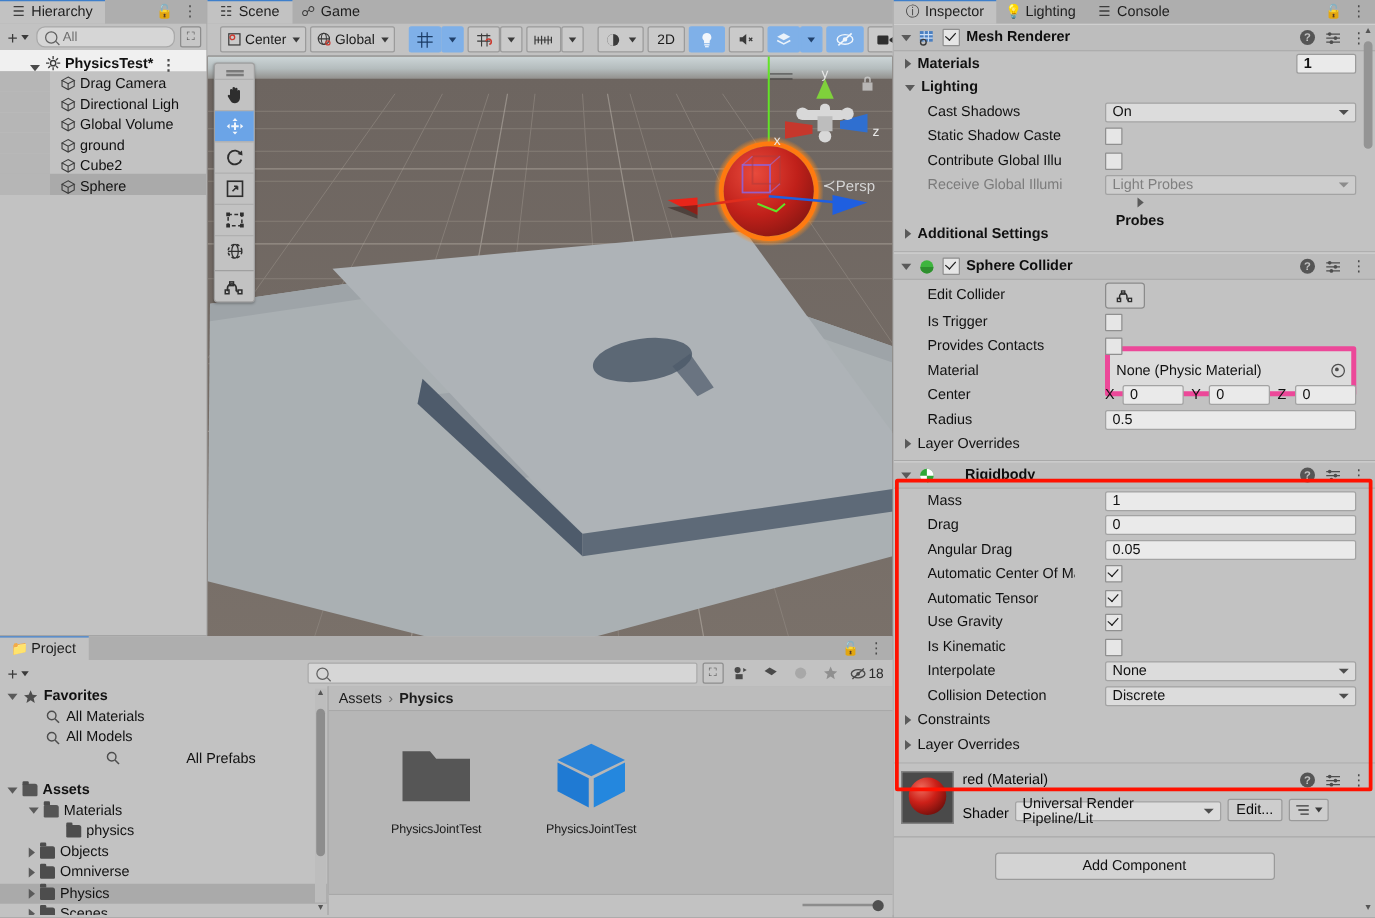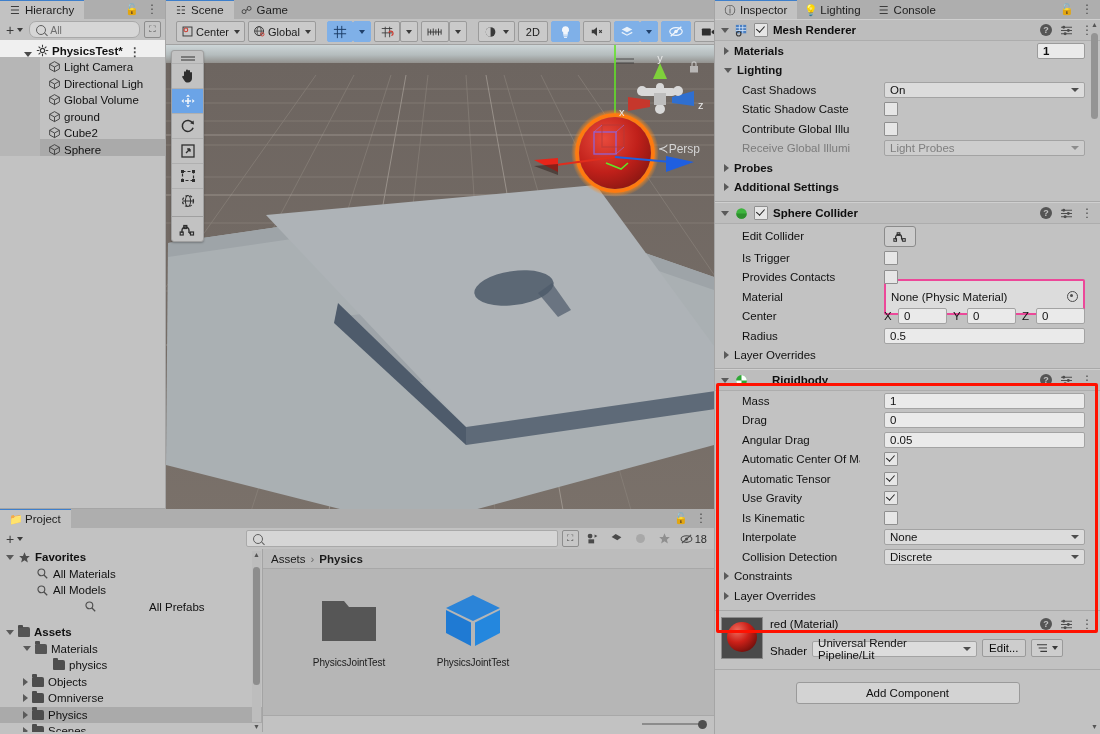--- a/index.html
+++ b/index.html
@@ -102,21 +102,21 @@
   .frow{height:19.5px;display:flex;align-items:center;padding-left:12px;font-size:11.5px;color:#111;}
   .frow.sub{padding-left:27px;gap:24px;}
   .frow .flabel{width:133px;flex:0 0 auto;overflow:hidden;white-space:nowrap;}
   .frow.sub .flabel{width:118px;}
   .frow .flabel.dim{color:#7b7b7b;}
   .fold{height:19.5px;display:flex;align-items:center;gap:5px;padding-left:9px;font-weight:bold;font-size:11.5px;color:#111;}
   .field{flex:1;height:16px;background:#eaeaea;border:1px solid #a3a3a3;border-radius:2px;display:flex;align-items:center;padding:0 5px;font-size:11.5px;color:#111;margin-right:15px;box-sizing:border-box;}
   .dd{flex:1;height:16px;background:#dcdcdc;border:1px solid #a3a3a3;border-radius:2px;display:flex;align-items:center;padding:0 5px;font-size:11.5px;color:#111;margin-right:15px;box-sizing:border-box;}
   .dd.dim{color:#7f7f7f;background:#cdcdcd;}
   .dd .arw{margin-left:auto;width:0;height:0;border-left:4px solid transparent;border-right:4px solid transparent;border-top:4.5px solid #4d4d4d;}
-  .objfield{flex:1;height:16px;background:#dcdcdc;border:2px solid #ec4899;border-radius:2px;display:flex;align-items:center;padding:16px 5px;font-size:11.5px;color:#111;margin-right:15px;box-sizing:border-box;}
+  .objfield{flex:1;height:16px;background:#dcdcdc;border:4px solid #ec4899;border-radius:2px;display:flex;align-items:center;padding:16px 5px;font-size:11.5px;color:#111;margin-right:15px;box-sizing:border-box;}
   .objfield .dot{margin-left:auto;width:9px;height:9px;border-radius:50%;border:1.3px solid #4d4d4d;position:relative;}
   .objfield .dot:after{content:"";position:absolute;left:2.2px;top:2.2px;width:3px;height:3px;border-radius:50%;background:#4d4d4d;}
   .vec{flex:1;display:flex;align-items:center;gap:0;margin-right:15px;}
   .vec .ax{width:14px;text-align:left;font-size:11.5px;color:#111;flex:0 0 auto;}
   .vec .vf{flex:1;height:16px;background:#eaeaea;border:1px solid #a3a3a3;border-radius:2px;display:flex;align-items:center;padding:0 5px;box-sizing:border-box;margin-right:6px;}
   .numfield{width:48px;height:16px;background:#eaeaea;border:1px solid #9b9b9b;border-radius:2px;display:flex;align-items:center;padding:0 5px;font-size:11.5px;margin-left:auto;margin-right:15px;box-sizing:border-box;}
   .editbtn{width:30px;height:19px;background:#cdcdcd;border:1px solid #8b8b8b;border-radius:3px;display:flex;align-items:center;justify-content:center;}
 
   .redbox{position:absolute;left:716px;top:383px;width:382px;height:250px;border:3px solid #ff1100;box-sizing:border-box;pointer-events:none;z-index:30;border-radius:2px;}
 
@@ -162,21 +162,21 @@
       </div>
       <div id="h-items">
           <div class="hrow">
             <span class="stripe"></span>
             <span class="indent"></span>
             <svg class="cubeico" viewBox="0 0 16 16">
               <polygon points="8,2 14,5.3 8,8.6 2,5.3" fill="none" stroke="#3c3c3c" stroke-width="1.1"></polygon>
               <polyline points="2,5.3 2,11 8,14.3 14,11 14,5.3" fill="none" stroke="#3c3c3c" stroke-width="1.1"></polyline>
               <line x1="8" y1="8.6" x2="8" y2="14.3" stroke="#3c3c3c" stroke-width="1.1"></line>
             </svg>
-            <span>Light Camera</span>
+            <span>Drag Camera</span>
           </div>
           <div class="hrow">
             <span class="stripe"></span>
             <span class="indent"></span>
             <svg class="cubeico" viewBox="0 0 16 16">
               <polygon points="8,2 14,5.3 8,8.6 2,5.3" fill="none" stroke="#3c3c3c" stroke-width="1.1"></polygon>
               <polyline points="2,5.3 2,11 8,14.3 14,11 14,5.3" fill="none" stroke="#3c3c3c" stroke-width="1.1"></polyline>
               <line x1="8" y1="8.6" x2="8" y2="14.3" stroke="#3c3c3c" stroke-width="1.1"></line>
             </svg>
             <span>Directional Ligh</span>
@@ -727,21 +727,21 @@
           <span class="flabel">Contribute Global Illu</span>
           <span class="chk"></span>
         </div>
         <div class="frow sub">
           <span class="flabel dim">Receive Global Illumi</span>
           <span class="dd dim">
               <span>Light Probes</span>
               <i class="arw" style="border-top-color:#8c8c8c;"></i>
             </span>
         </div>
-        <div class="fold" style="padding-left:9px;">
+        <div class="fold" style="padding-left:9px;flex-direction:column;">
           <i class="tri-s r"></i>
             <span>Probes</span>
         </div>
         <div class="fold" style="padding-left:9px;">
           <i class="tri-s r"></i>
             <span>Additional Settings</span>
         </div>
         <div style="height:4px;"></div>
       </div>
 

